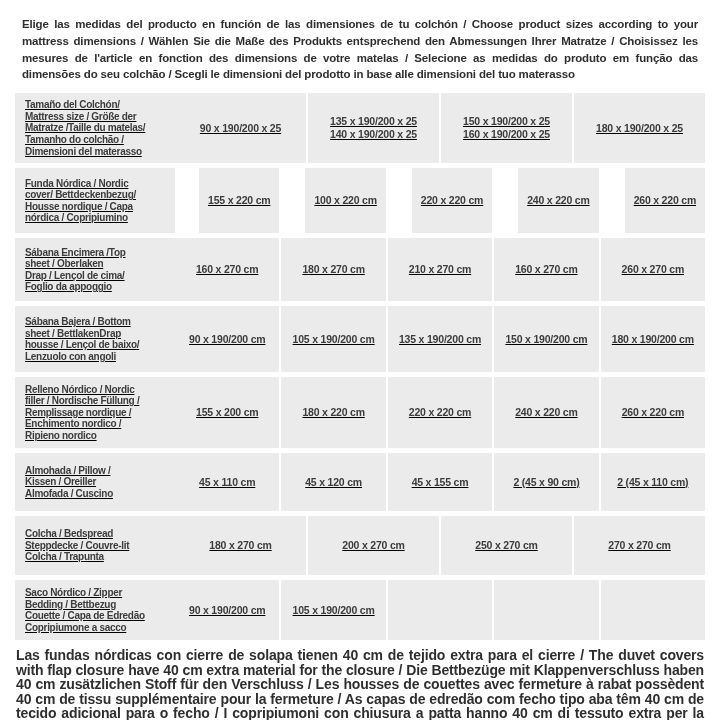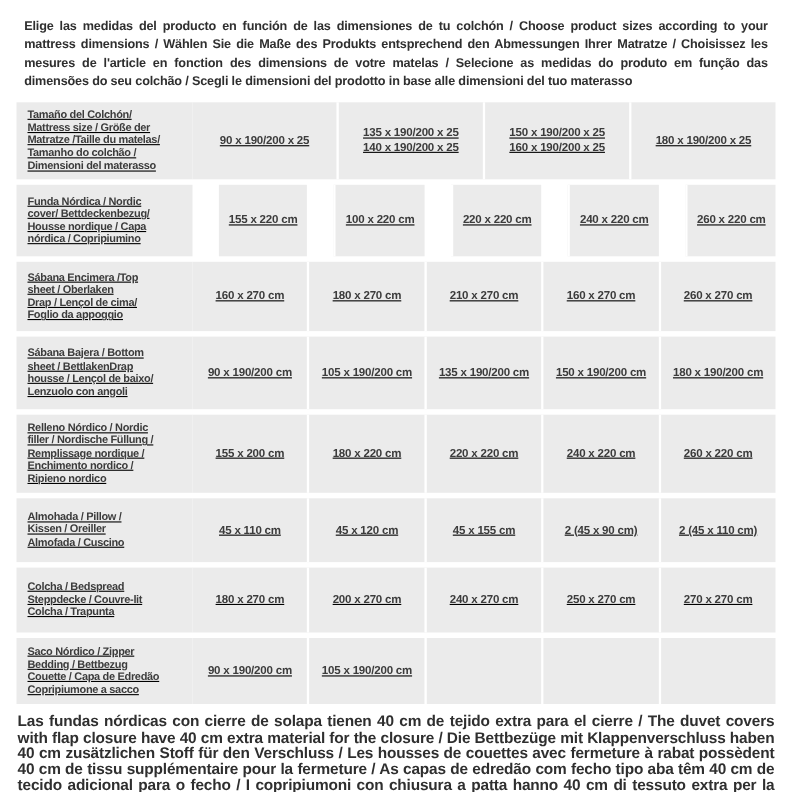--- a/index.html
+++ b/index.html
@@ -163,21 +163,20 @@
     <div class="cell cell-val">2 (45 x 90 cm)</div>
     <div class="cell cell-val">2 (45 x 110 cm)</div>
   </div>
 
   <div class="trow r7">
     <div class="cell cell-label">Colcha / Bedspread
 Steppdecke / Couvre-lit
 Colcha / Trapunta</div>
     <div class="cell cell-val">180 x 270 cm</div>
     <div class="cell cell-val">200 x 270 cm</div>
-    <div class="cell cell-val">240 x 270 cm</div>
     <div class="cell cell-val">250 x 270 cm</div>
     <div class="cell cell-val">270 x 270 cm</div>
   </div>
 
   <div class="trow r8">
     <div class="cell cell-label">Saco Nórdico / Zipper
 Bedding / Bettbezug
 Couette  / Capa de Edredão
 Copripiumone a sacco</div>
     <div class="cell cell-val">90 x 190/200 cm</div>

